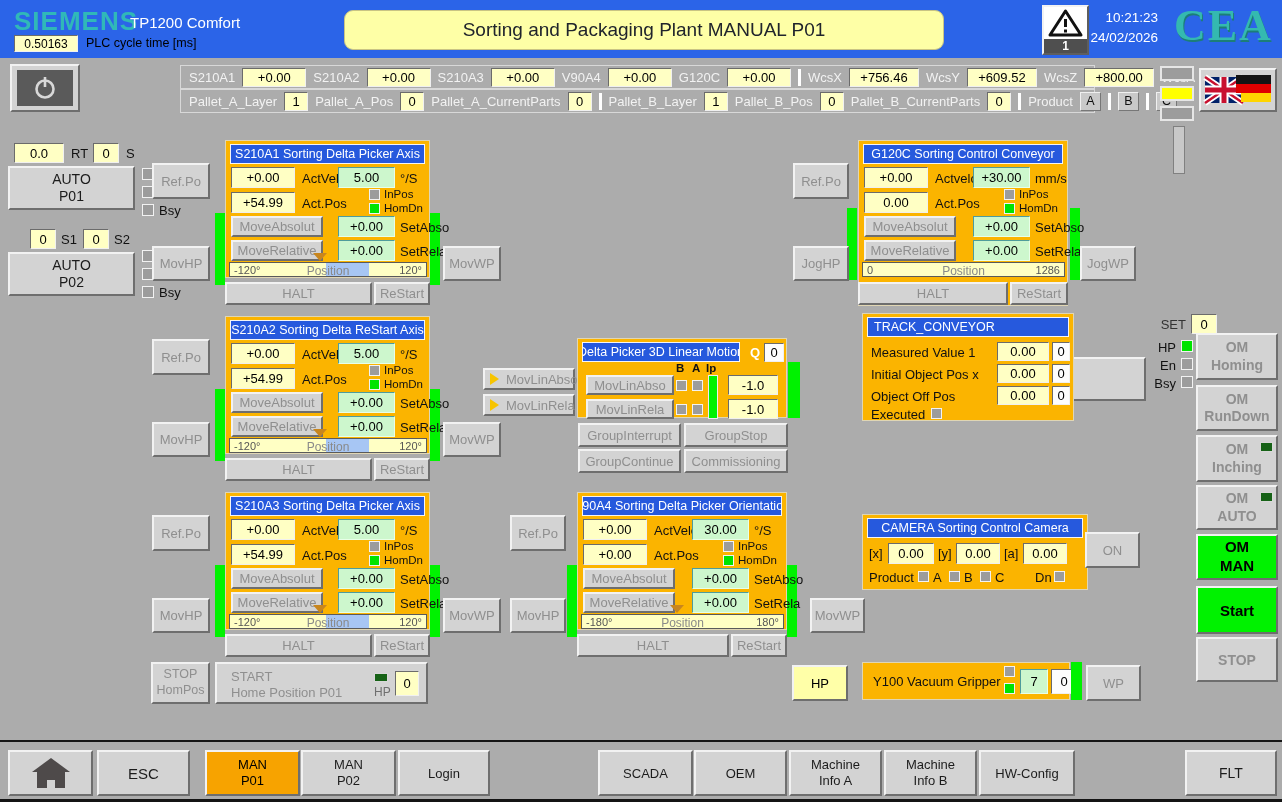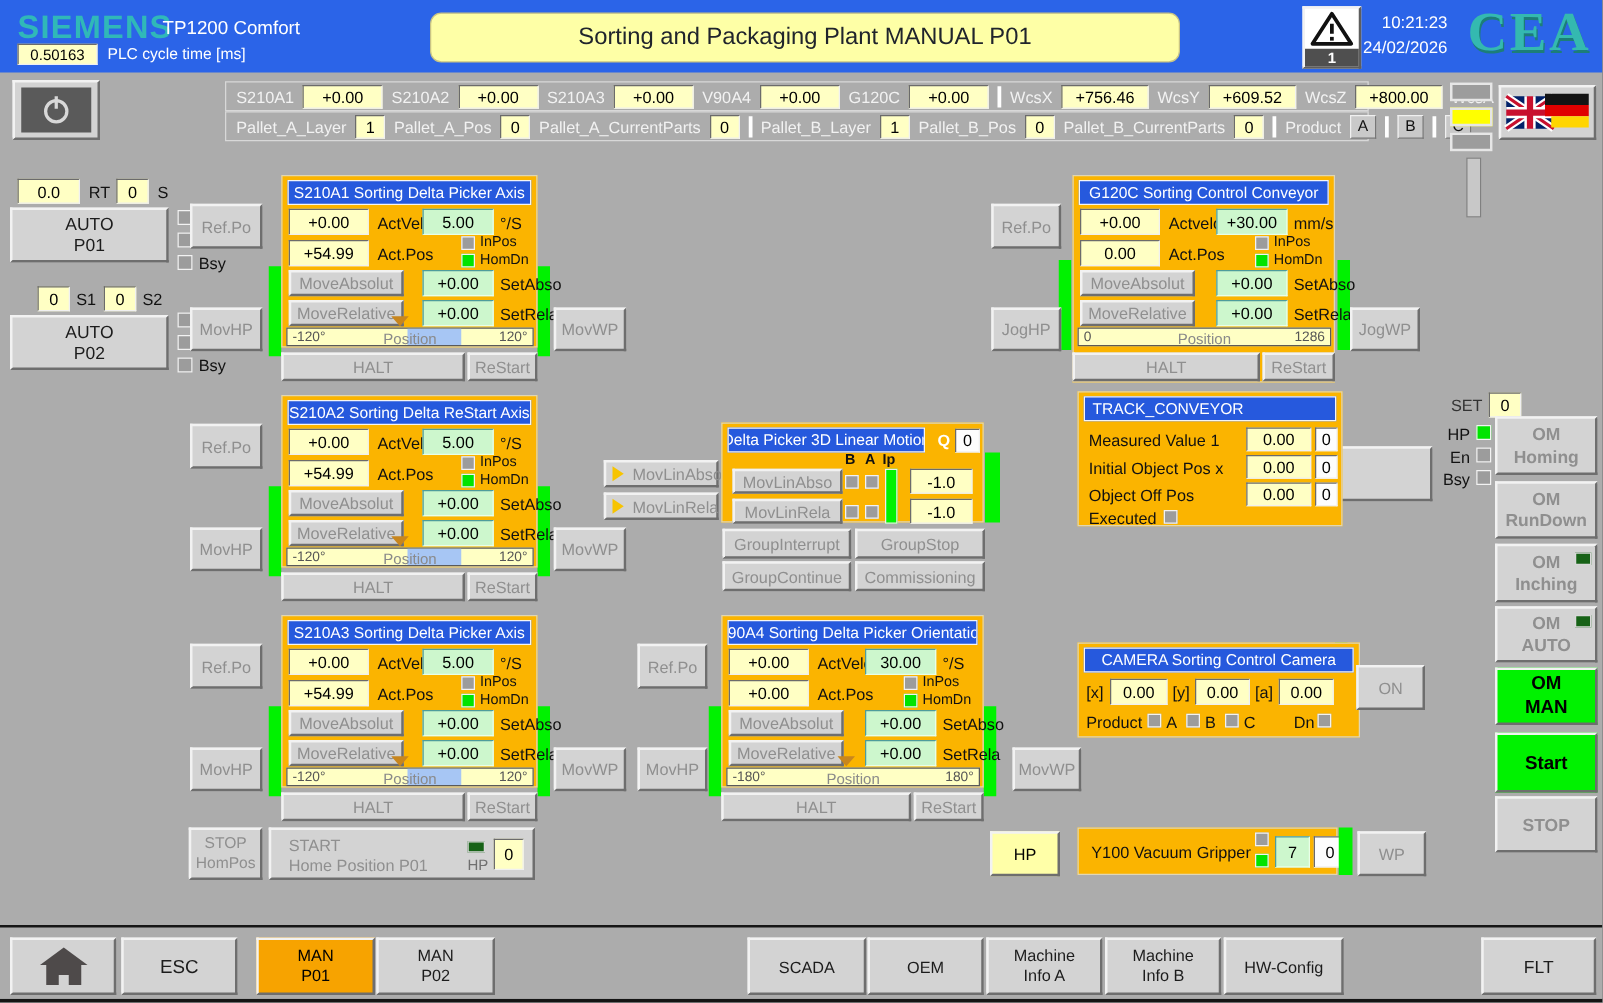--- a/index.html
+++ b/index.html
@@ -18,21 +18,21 @@
 .wv{position:absolute;background:#FDFDFD;border-top:1px solid #6B6B6B;border-left:1px solid #6B6B6B;border-right:1px solid #F0F0F0;border-bottom:1px solid #F0F0F0;display:flex;align-items:center;justify-content:center;font-size:13px;color:#000}
 .ind{position:absolute;width:12px;height:12px;background:#9C9C9C;border:1px solid #F2F2F2}
 .ind.on{background:#00E400}
 .ind.dk{background:#166216;border:1px solid #D8D8D8}
 .gbar{position:absolute;background:#00F200}
 .panel{position:absolute;background:#FBB400;border:1px solid #E0D6B4}
 .ptitle{position:absolute;left:4px;top:3px;right:4px;height:20px;background:#2659DD;border:1px solid #F5F5F5;color:#fff;font-size:12.5px;display:flex;align-items:center;justify-content:center;white-space:nowrap;overflow:hidden}
 .ptitle.lft{justify-content:flex-start;padding-left:6px}
 .pl{position:absolute;font-size:13px;color:#111;white-space:nowrap}
 .pl.s12{font-size:11.5px}
-.pl.w{color:#ffffff}
+.pl.w{color:#000000}
 .slider{position:absolute;background:#FFFFC4;border:1px solid #5A5A5A;font-size:11px;color:#555}
 .sfill{position:absolute;top:0;bottom:0;background:#A7C6F4}
 .smin{position:absolute;left:4px;top:1px}
 .smid{position:absolute;left:0;right:0;text-align:center;top:1px;color:#8A8A8A;font-size:12px}
 .smax{position:absolute;right:4px;top:1px}
 .tri{position:absolute;width:0;height:0;border-left:7px solid transparent;border-right:7px solid transparent;border-top:8px solid #C8861E}
 .strip{position:absolute;display:flex;align-items:center;border:1px solid #D8D8D8;gap:7px;padding:0 8px}
 .slabel{color:#F2F2F2;font-size:13px;white-space:nowrap}
 .strip .yv,.strip .pbtn,.strip .vdiv{position:static;flex:none}
 .vdiv{width:3px;height:17px;background:#FFF}
@@ -474,20 +474,21 @@
     </div>
     <div class="btn" style="left:97px;top:8px;width:93px;height:46px;font-size:15px">ESC</div>
     <div class="btn orange col" style="left:205px;top:8px;width:95px;height:46px">
       <span>MAN</span>
       <span>P01</span>
     </div>
     <div class="btn col" style="left:301px;top:8px;width:95px;height:46px">
       <span>MAN</span>
       <span>P02</span>
     </div>
+    <div class="btn" style="left:398px;top:8px;width:92px;height:46px">Login</div>
     <div class="btn" style="left:598px;top:8px;width:95px;height:46px">SCADA</div>
     <div class="btn" style="left:694px;top:8px;width:93px;height:46px">OEM</div>
     <div class="btn col" style="left:789px;top:8px;width:93px;height:46px">
       <span>Machine</span>
       <span>Info A</span>
     </div>
     <div class="btn col" style="left:884px;top:8px;width:93px;height:46px">
       <span>Machine</span>
       <span>Info B</span>
     </div>

